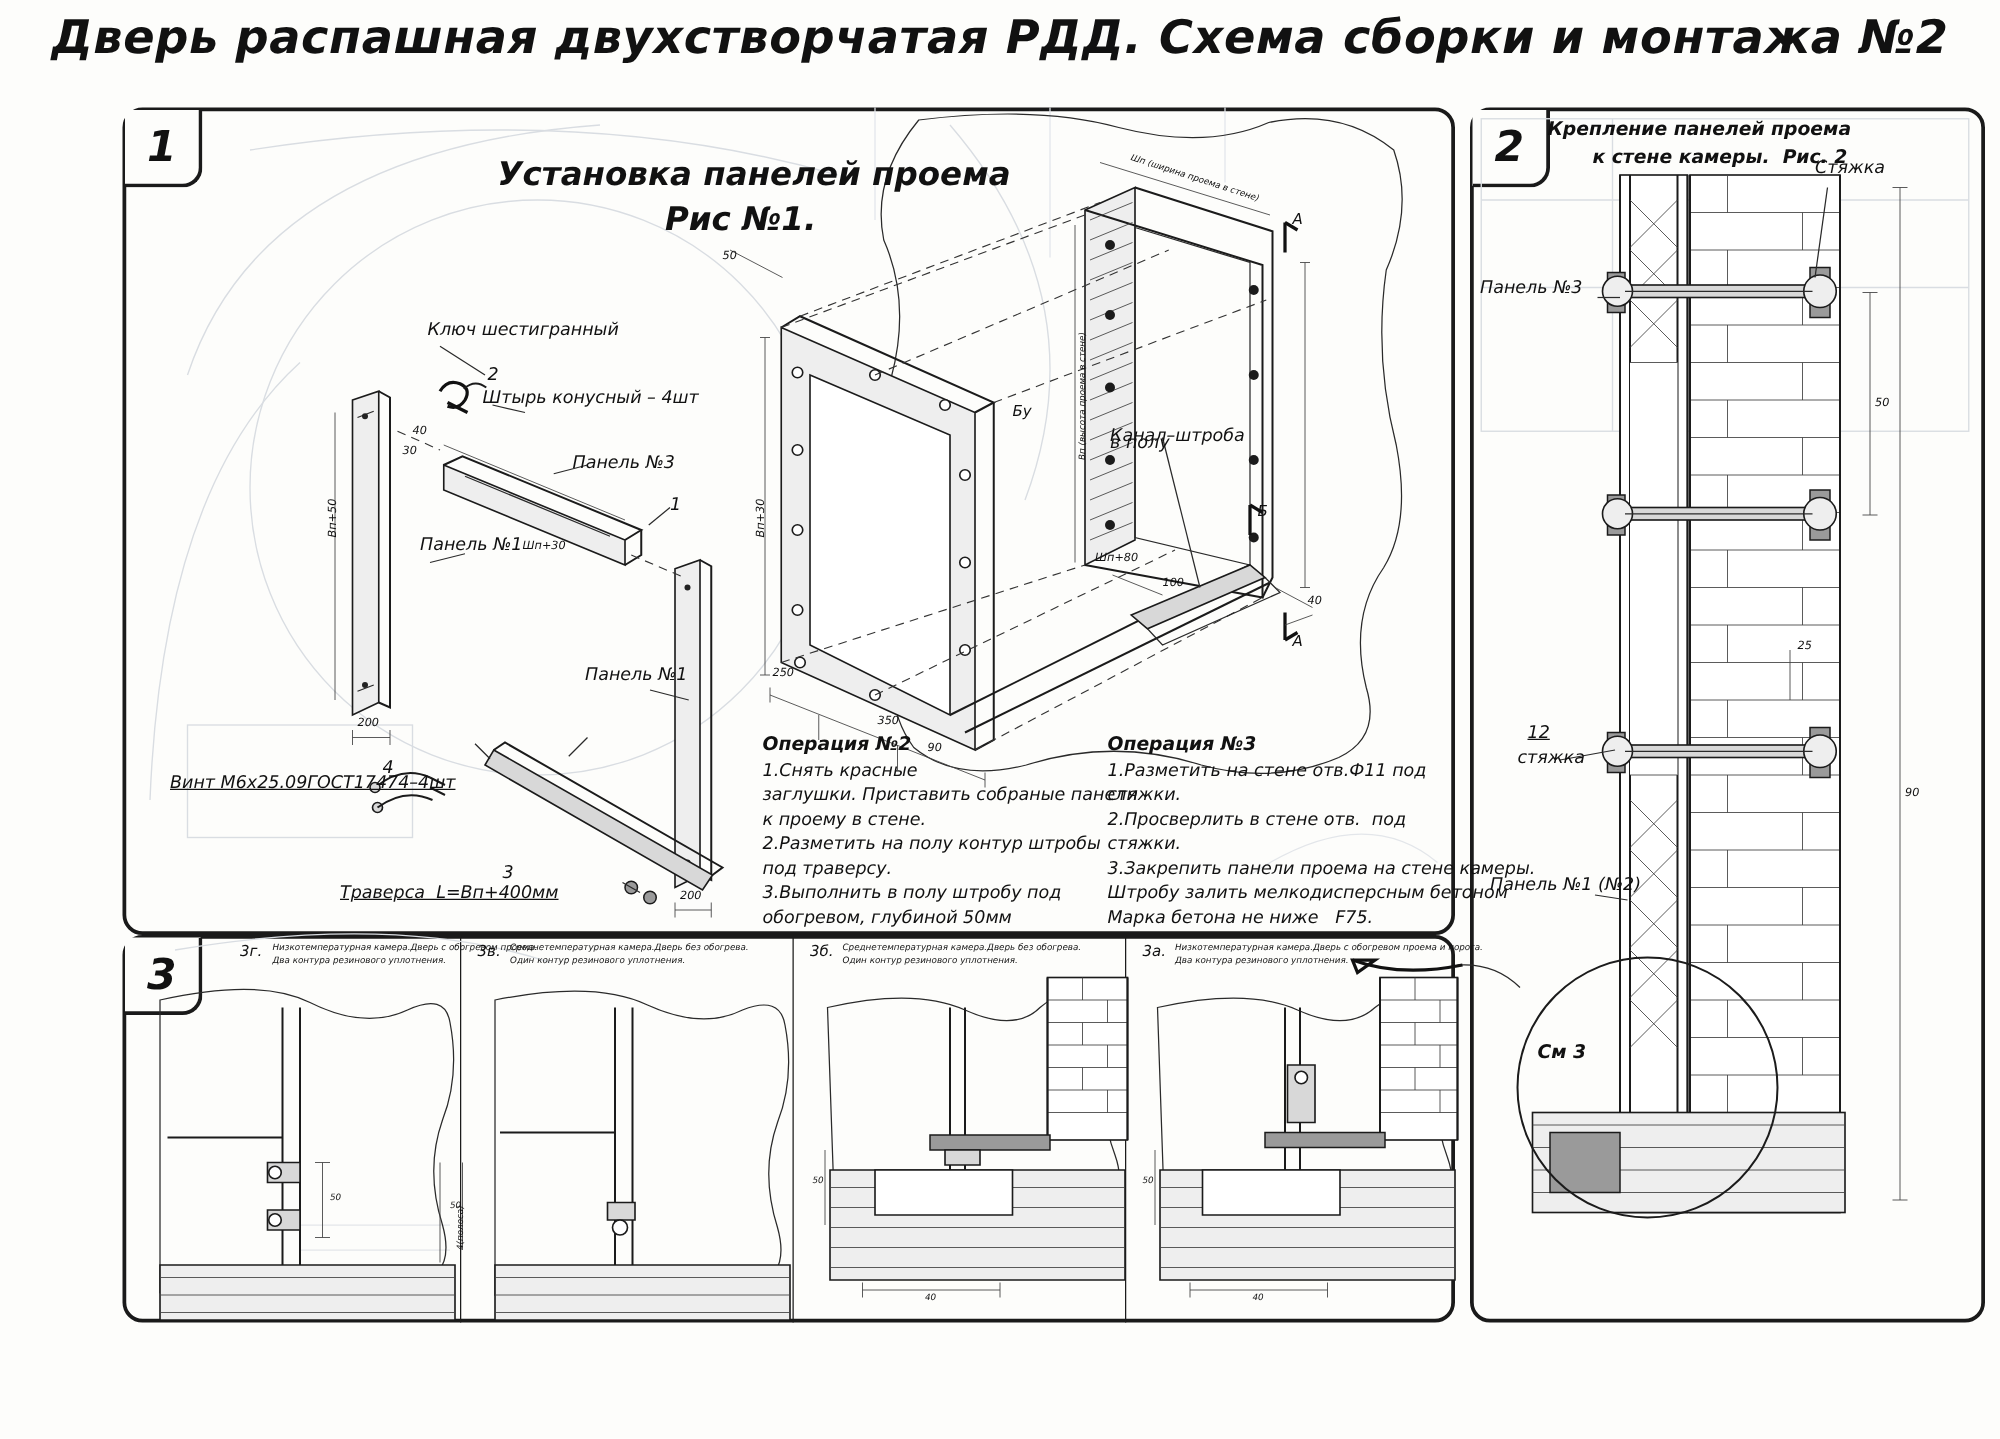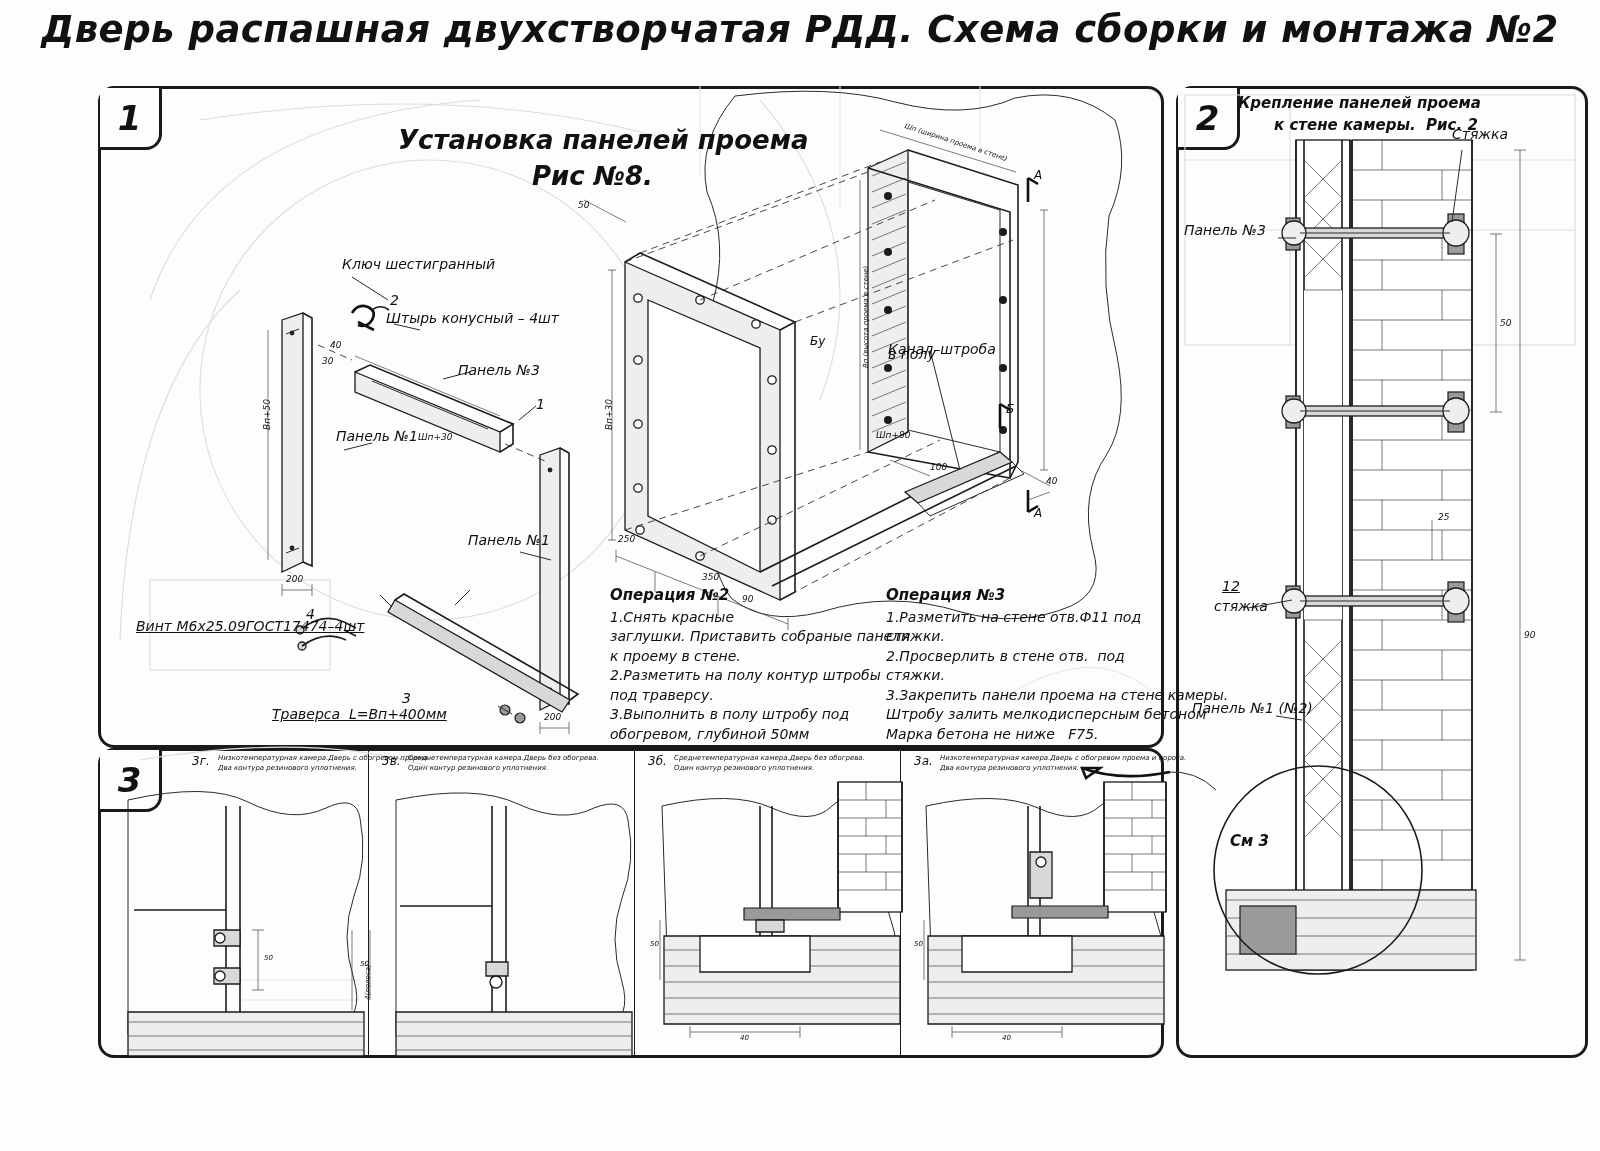--- a/index.html
+++ b/index.html
@@ -408,49 +408,49 @@
       <g class="stroke-hair">
         <path d="M928 950 h236 M928 966 h236 M928 982 h236 M928 998 h236 M928 1014 h236"></path>
       </g>
       <path class="fill-white" d="M962 936 h110 v36 h-110 Z"></path>
       <path class="stroke-hair" d="M952 1032 h110 M952 1026 v12 M1062 1026 v12"></path>
       <path class="stroke-hair" d="M924 920 L924 980"></path>
     </g>
   </svg>
 
   <div class="lbl h1" style="left:398px; top:124px;">Установка панелей проема</div>
-  <div class="lbl h1" style="left:532px; top:160px;">Рис №8.</div>
+  <div class="lbl h1" style="left:532px; top:160px;">Рис №1.</div>
 
   <div class="lbl md" style="left:342px; top:256px;">Ключ шестигранный</div>
   <div class="lbl md" style="left:386px; top:310px;">Штырь конусный – 4шт</div>
   <div class="lbl md" style="left:390px; top:292px;">2</div>
   <div class="lbl md" style="left:458px; top:362px;">Панель №3</div>
   <div class="lbl md" style="left:536px; top:396px;">1</div>
   <div class="lbl md" style="left:336px; top:428px;">Панель №1</div>
   <div class="lbl md" style="left:468px; top:532px;">Панель №1</div>
   <div class="lbl md" style="left:306px; top:606px;">4</div>
   <div class="lbl md" style="left:402px; top:690px;">3</div>
   <div class="lbl md underline" style="left:136px; top:618px;">Винт М6х25.09ГОСТ17474–4шт</div>
   <div class="lbl md underline" style="left:272px; top:706px;">Траверса  L=Bп+400мм</div>
 
   <div class="lbl md" style="left:888px; top:326px;margin-top:15px;">Канал–штроба</div>
   <div class="lbl md" style="left:888px; top:346px;">в полу</div>
   <div class="lbl sm" style="left:1034px; top:168px;">А</div>
   <div class="lbl sm" style="left:1034px; top:506px;">А</div>
-  <div class="lbl sm" style="left:810px; top:334px;">Бу</div>
+  <div class="lbl sm" style="left:810px; top:322px;">Бу</div>
   <div class="lbl sm" style="left:1006px; top:402px;">Б</div>
 
   <div class="lbl xs" style="left:286px; top:574px;">200</div>
   <div class="lbl xs" style="left:618px; top:534px;">250</div>
   <div class="lbl xs" style="left:544px; top:712px;">200</div>
   <div class="lbl xs" style="left:702px; top:572px;">350</div>
   <div class="lbl xs" style="left:262px; top:430px; transform:rotate(-90deg); transform-origin:left top;">Вп+50</div>
   <div class="lbl xs" style="left:604px; top:430px; transform:rotate(-90deg); transform-origin:left top;">Вп+30</div>
   <div class="lbl xs" style="left:418px; top:432px;">Шп+30</div>
-  <div class="lbl xs" style="left:876px; top:430px;">Шп+80</div>
+  <div class="lbl xs" style="left:876px; top:442px;">Шп+80</div>
   <div class="lbl xs" style="left:578px; top:200px;">50</div>
   <div class="lbl xs" style="left:1046px; top:476px;">40</div>
   <div class="lbl xs" style="left:330px; top:340px;">40</div>
   <div class="lbl xs" style="left:322px; top:356px;">30</div>
   <div class="lbl xs" style="left:742px; top:594px;">90</div>
   <div class="lbl xs" style="left:930px; top:462px;">100</div>
   <div class="lbl xxs" style="left:906px; top:122px; transform:rotate(18deg); transform-origin:left top;">Шп (ширина проема в стене)</div>
   <div class="lbl xxs" style="left:862px; top:368px; transform:rotate(-90deg); transform-origin:left top;">Вп (высота проема в стене)</div>
 
 

